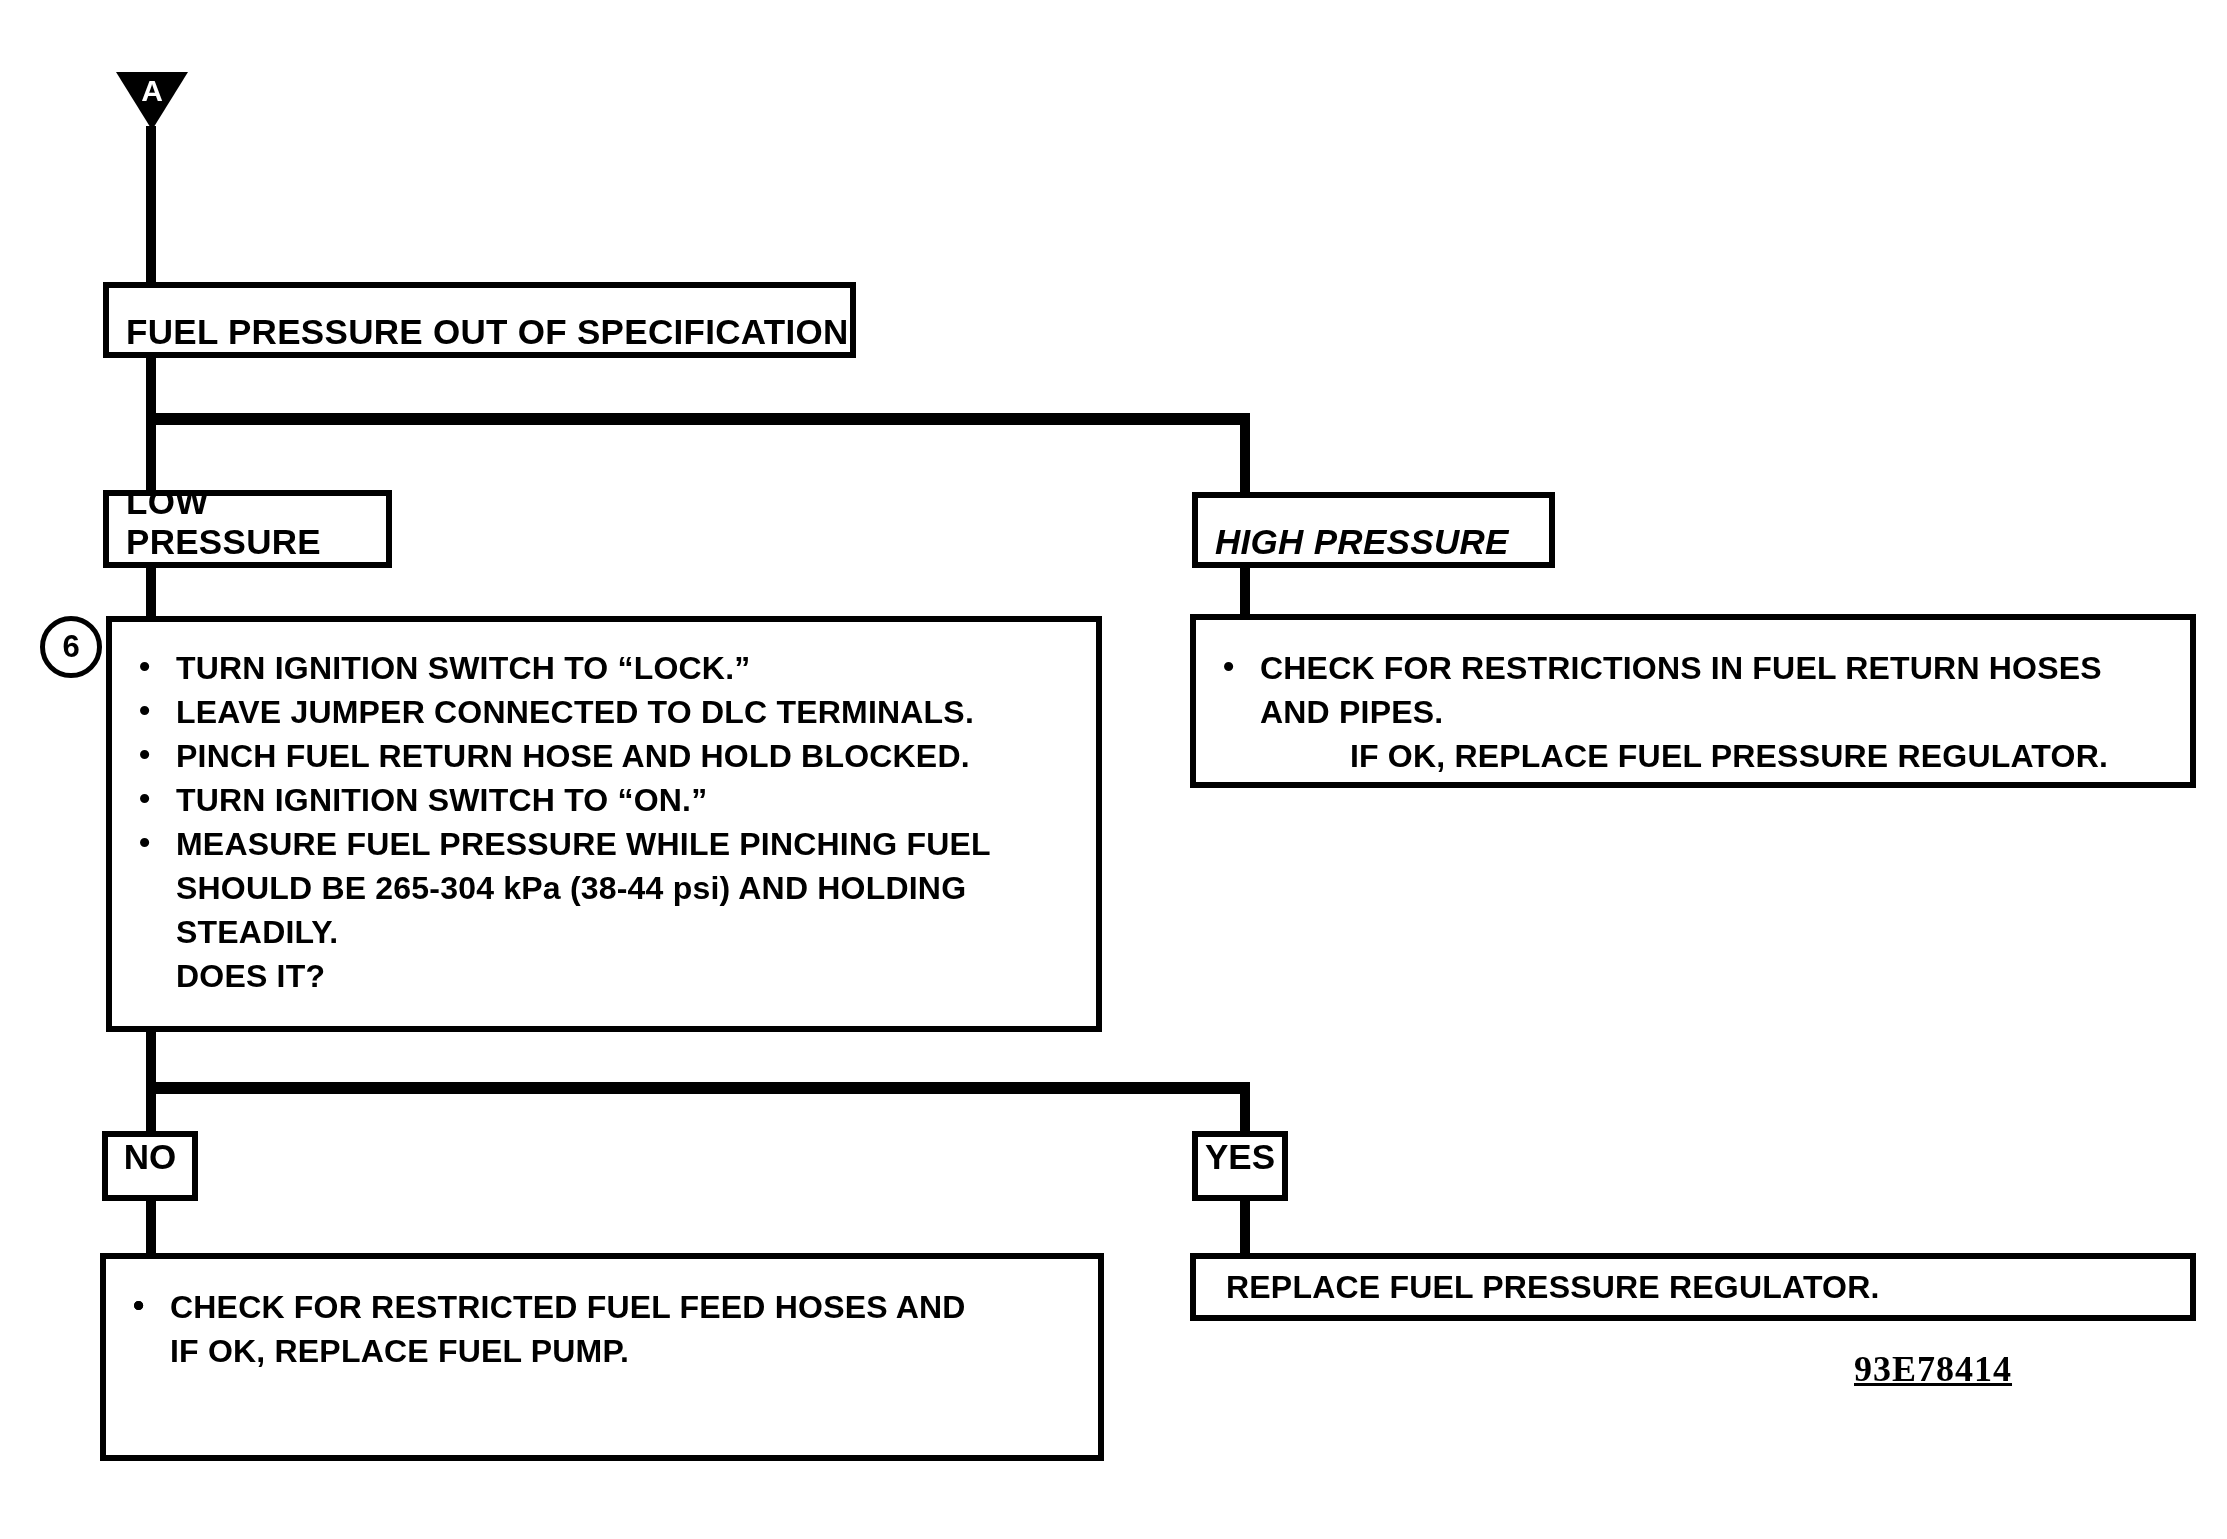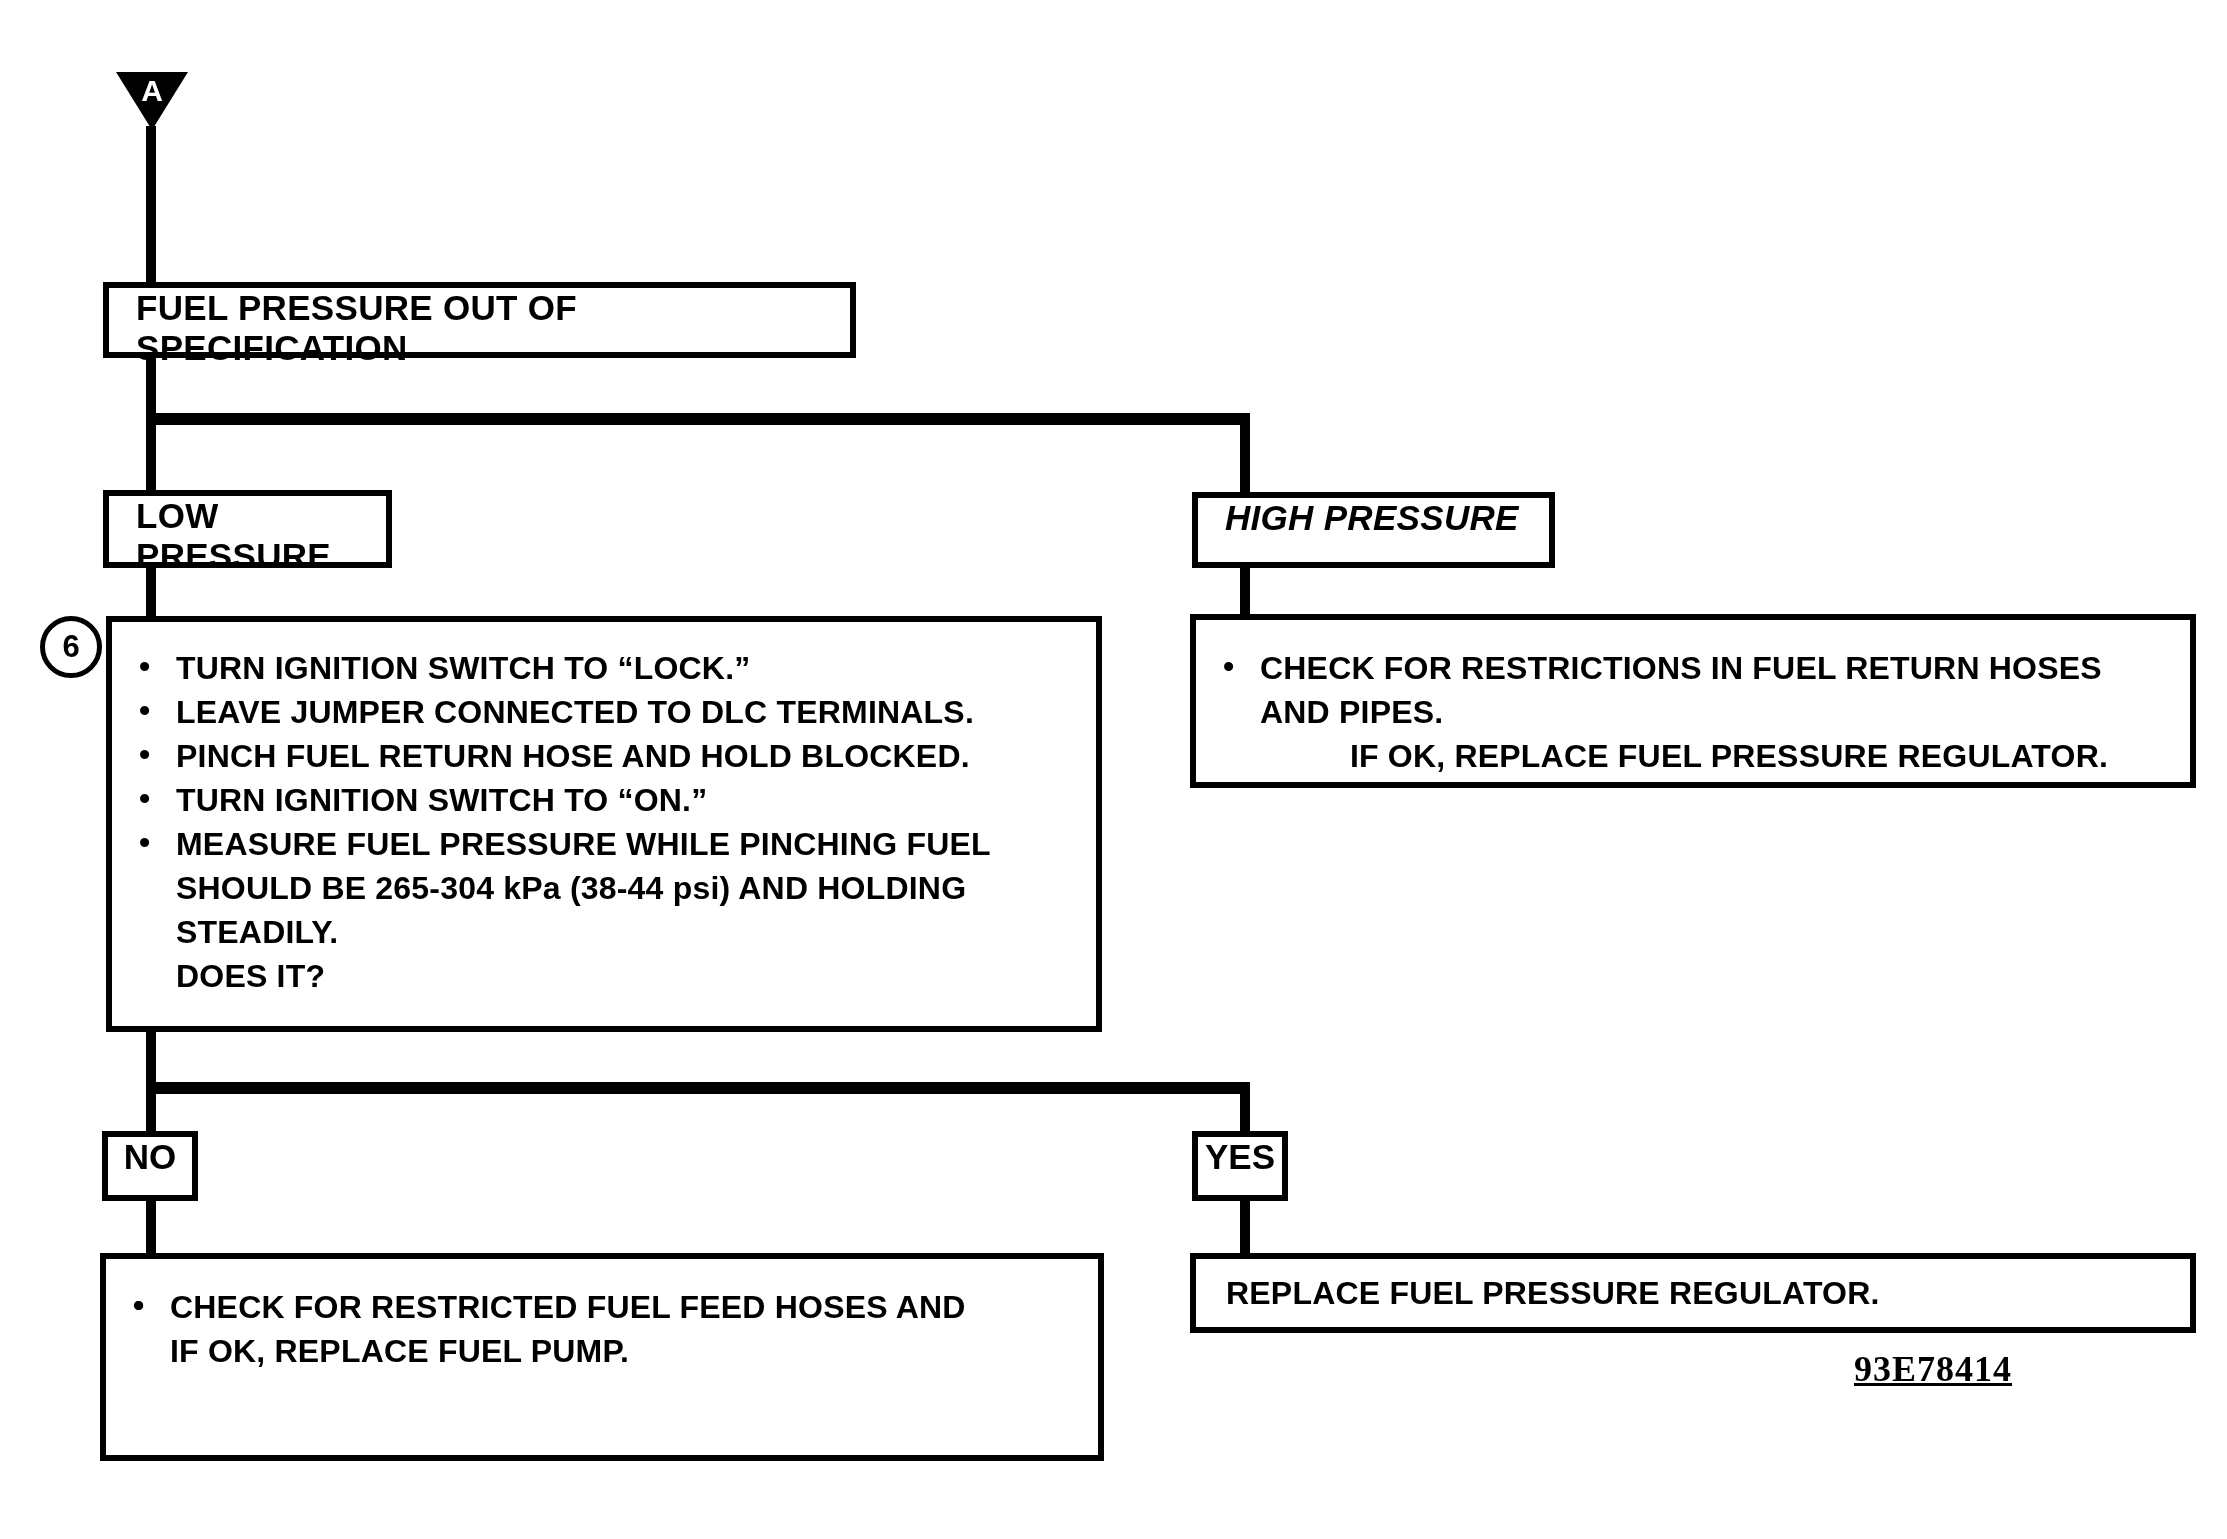--- a/index.html
+++ b/index.html
@@ -24,24 +24,24 @@
   
   .fbox {
     position: absolute;
     border: 6px solid #000000;
     background: #ffffff;
     box-sizing: border-box;
     font-weight: bold;
   }
   .labelbox {
     display: flex;
-    align-items: flex-start;
+    align-items: flex-end;
     font-size: 35px;
     letter-spacing: 0.3px;
-    padding-left: 27px;
+    padding-left: 17px;
   }
   .centerbox {
     display: flex;
     align-items: flex-start;
     justify-content: center;
     font-size: 35px;
   }
   
   .steps {
     font-size: 32px;
@@ -170,19 +170,19 @@
   <div class="fbox centerbox" style="left:1192px; top:1131px; width:96px; height:70px;">
     <span>YES</span>
   </div>
 
   <div class="fbox steps" style="left:100px; top:1253px; width:1004px; height:208px; padding-top:26px;">
     <div class="li"><span class="b">•</span></div>
     <div class="li"><span class="b">•</span><span>CHECK FOR RESTRICTED FUEL FEED HOSES AND</span></div>
     <div class="li"><span>IF OK, REPLACE FUEL PUMP.</span></div>
   </div>
 
-  <div class="fbox steps" style="left:1190px; top:1253px; width:1006px; height:80px; display:flex; align-items:center; padding-left:30px;">
+  <div class="fbox steps" style="left:1190px; top:1253px; width:1006px; height:68px; display:flex; align-items:center; padding-left:30px;">
     <span>REPLACE FUEL PRESSURE REGULATOR.</span>
   </div>
 
   <div class="figcode">93E78414</div>
 
 </div>
 
 </body></html>

